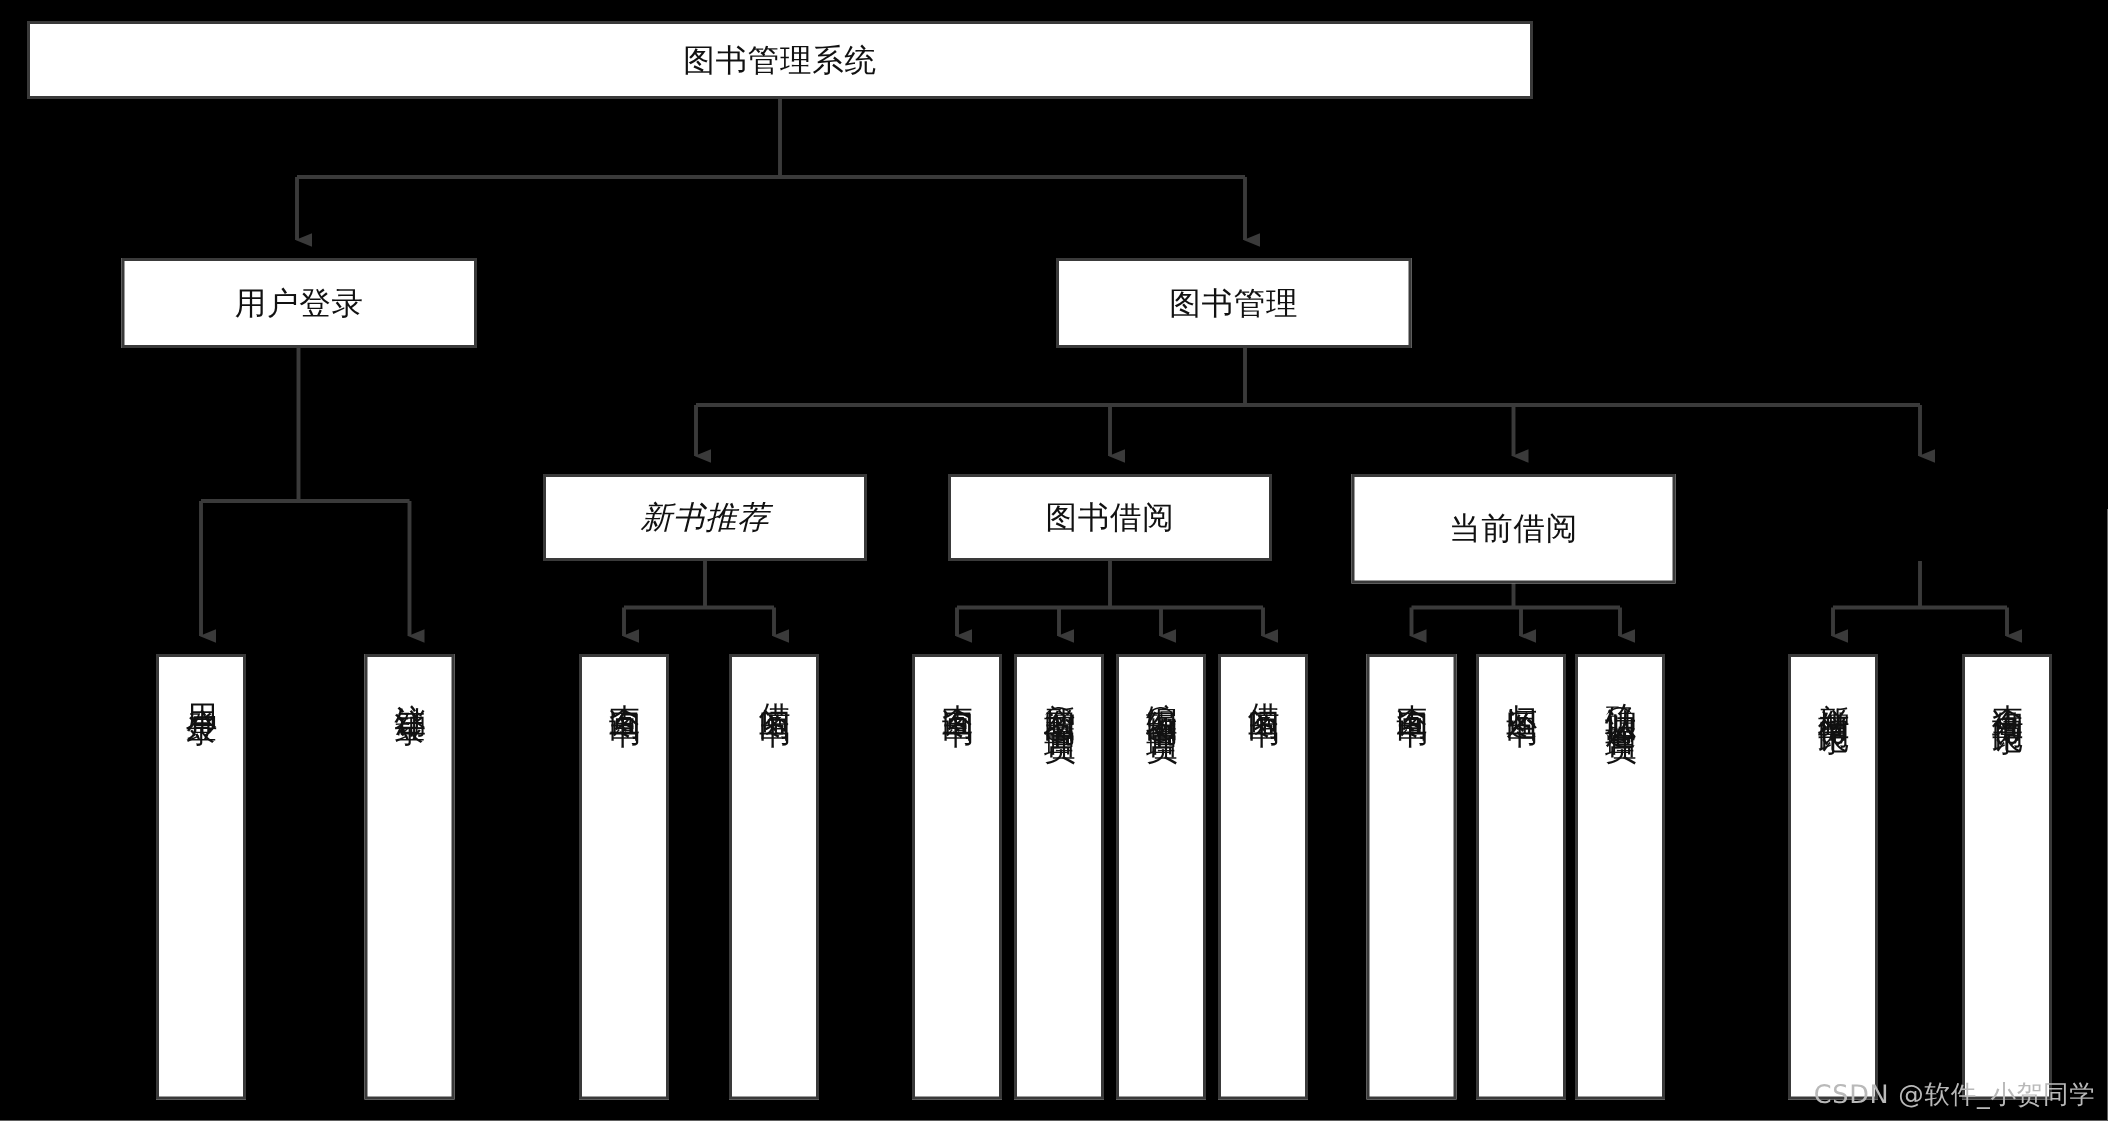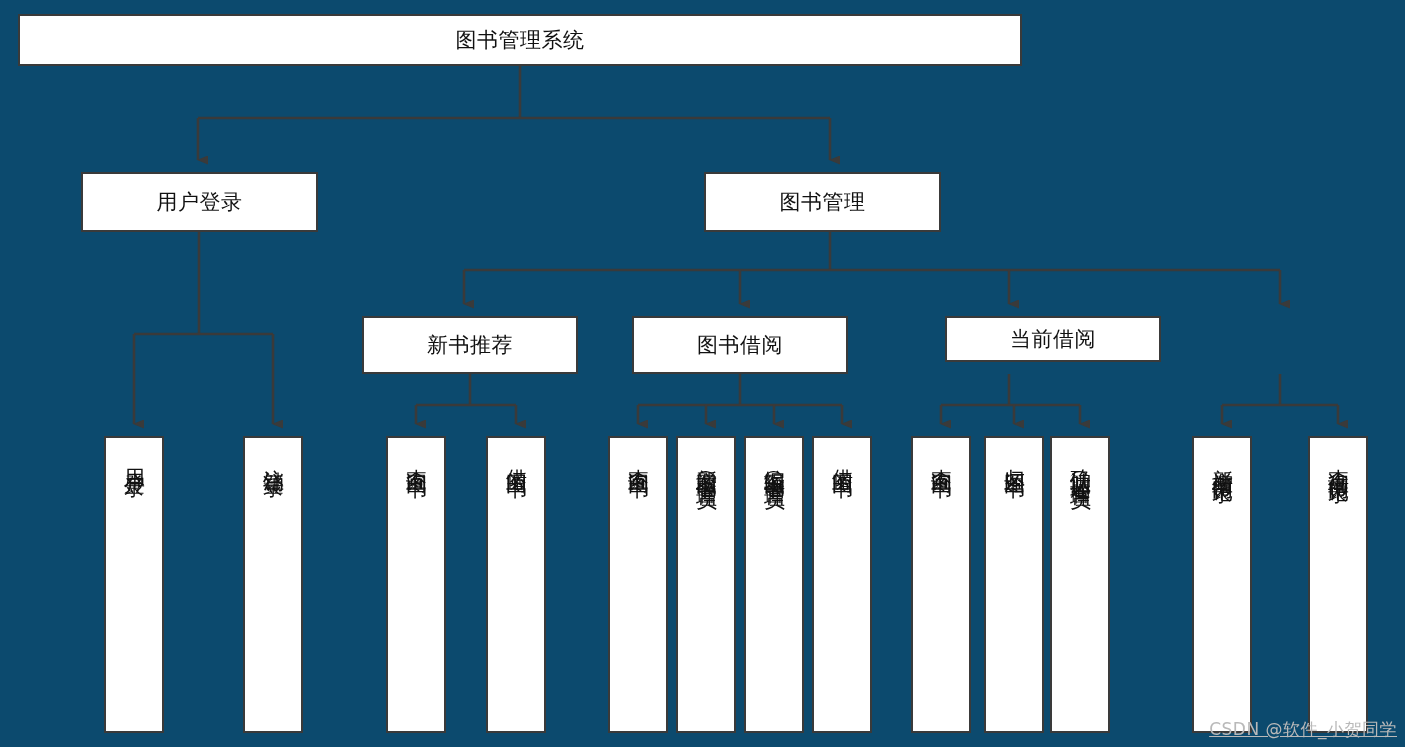--- a/index.html
+++ b/index.html
@@ -10,21 +10,21 @@
   body {
     width: 1405px;
     height: 747px;
     font-family: "DejaVu Sans", "Liberation Sans", sans-serif;
     overflow: hidden;
   }
   #diagram-root {
     position: relative;
     width: 1405px;
     height: 747px;
-    background: #0c4a6e;
+    background: #000000;
   }
   svg.connectors {
     position: absolute;
     left: 0;
     top: 0;
     width: 1405px;
     height: 747px;
     pointer-events: none;
   }
   .node {
@@ -61,21 +61,20 @@
     white-space: nowrap;
   }
   .watermark {
     position: absolute;
     right: 8px;
     bottom: 6px;
     font-size: 17px;
     color: #b9b9b9;
     letter-spacing: 0.5px;
     white-space: nowrap;
-    text-decoration: underline;
   }
 </style>
 </head>
 <body>
 
 <div id="diagram-root">
 
   <svg class="connectors" viewBox="0 0 1405 747" xmlns="http://www.w3.org/2000/svg">
     <defs>
       <marker id="arrowhead" markerWidth="9" markerHeight="11" refX="4.5" refY="10" orient="auto" markerUnits="userSpaceOnUse">
@@ -130,27 +129,27 @@
     <span class="label">图书管理系统</span>
   </div>
 
   <div class="node horizontal" style="left:81px; top:172px; width:237px; height:60px;">
     <span class="label">用户登录</span>
   </div>
   <div class="node horizontal" style="left:704px; top:172px; width:237px; height:60px;">
     <span class="label">图书管理</span>
   </div>
 
-  <div class="node horizontal" style="left:362px; top:316px; width:216px; height:58px;">
+  <div class="node horizontal" style="left:362px; top:316px; width:216px; height:58px;font-style:italic;">
     <span class="label">新书推荐</span>
   </div>
   <div class="node horizontal" style="left:632px; top:316px; width:216px; height:58px;">
     <span class="label">图书借阅</span>
   </div>
-  <div class="node horizontal" style="left:901px; top:316px; width:216px; height:46px;margin-left:44px;">
+  <div class="node horizontal" style="left:901px; top:316px; width:216px; height:73px;">
     <span class="label">当前借阅</span>
   </div>
 
   <div class="node vertical" style="left:104px; top:436px; width:60px; height:297px;">
     <span class="label">用户登录</span>
   </div>
   <div class="node vertical" style="left:243px; top:436px; width:60px; height:297px;">
     <span class="label">注销登录</span>
   </div>
 

